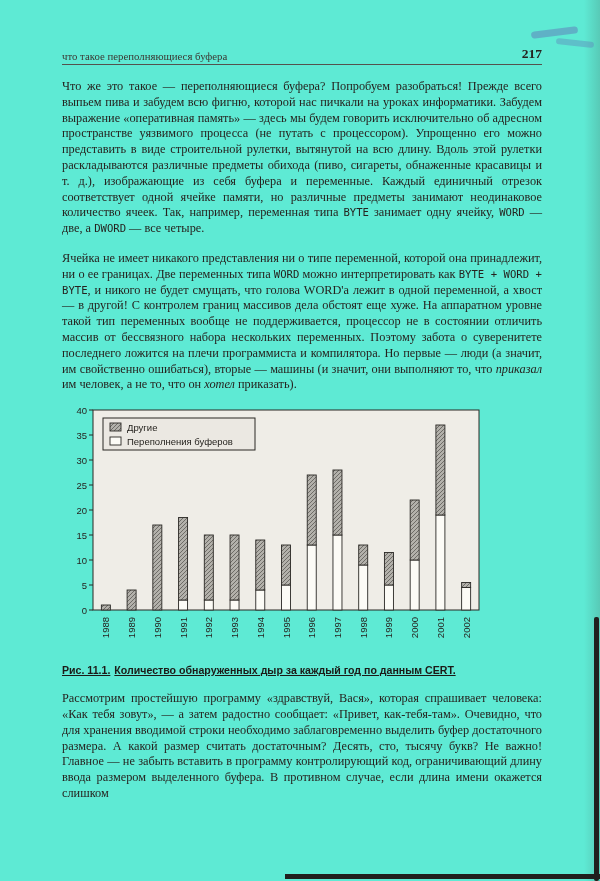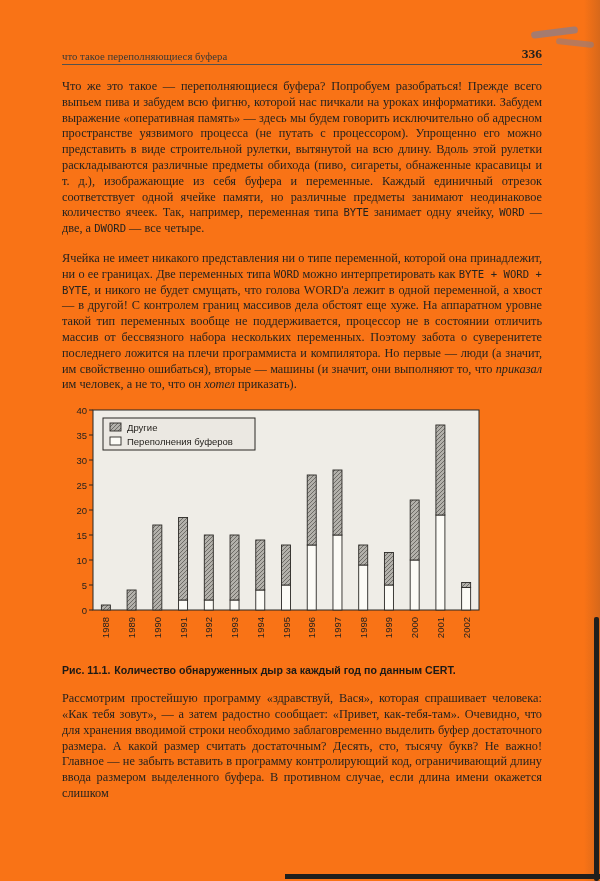--- a/index.html
+++ b/index.html
@@ -1,53 +1,53 @@
 <!DOCTYPE html>
 <html lang="ru"><head>
 <meta charset="utf-8">
 <style>
   * { box-sizing: border-box; }
   html, body { margin:0; padding:0; }
   body { width:600px; height:881px; background:#d8d5cf; }
-  .page { position:relative; width:600px; height:881px; background:#f97316; overflow:hidden;
+  .page { position:relative; width:600px; height:881px; background:#5eead4; overflow:hidden;
           font-family:"Liberation Serif", serif; color:#26231f; }
   .edge-shade { position:absolute; top:0; right:0; width:16px; height:100%;
           background:linear-gradient(to right, rgba(60,55,48,0), rgba(60,55,48,0.18)); }
   .content { position:absolute; left:62px; top:46px; width:480px; }
   .pg-header { display:flex; justify-content:space-between; align-items:flex-end;
           border-bottom:1.2px solid #55524d; padding-bottom:2px; margin-bottom:12px; }
   .running-title { font-size:10.8px; color:#3c3934; }
   .page-num { font-size:13.5px; font-weight:bold; }
   p.body-p { margin:14px 0 6px; font-size:12.3px; line-height:15.8px; text-align:justify; }
   .mono { font-family:"DejaVu Sans Mono", monospace; font-size:10.6px; }
   .it { font-style:italic; }
   .figure { margin:9px 0 10px; }
   .chart-holder { margin-left:5px; }
   .fig-caption { font-family:"Liberation Sans", sans-serif; font-weight:bold; font-size:10.6px;
-          line-height:14px; margin-top:5px; color:#1c1a17; }
+          line-height:14px; margin-top:5px; color:#1c1a17;text-decoration:underline; }
   .cap-label { margin-right:4px; }
   svg text.tick { font-family:"Liberation Sans", sans-serif; font-size:9.5px; fill:#26231f; }
   svg text.leg  { font-family:"Liberation Sans", sans-serif; font-size:9.5px; fill:#26231f; }
   .blue-mark1 { position:absolute; left:531px; top:29px; width:47px; height:7px;
           background:rgba(96,130,185,0.55); border-radius:4px; transform:rotate(-7deg); }
   .blue-mark2 { position:absolute; left:556px; top:40px; width:38px; height:6px;
           background:rgba(96,130,185,0.42); border-radius:3px; transform:rotate(6deg); }
   .right-dark  { position:absolute; right:1px; top:617px; width:5px; height:264px;
           background:#201f1d; border-radius:2px; }
   .bottom-dark { position:absolute; right:0; bottom:2px; width:315px; height:5px; background:#201f1d; }
 </style>
 </head>
 <body>
 
 <div class="page">
   <div class="content">
 
     <div class="pg-header">
       <span class="running-title">что такое переполняющиеся буфера</span>
-      <span class="page-num">336</span>
+      <span class="page-num">217</span>
     </div>
 
     <div id="paras-top">
         <p class="body-p"><span>Что же это такое — переполняющиеся буфера? Попробуем разобраться! Прежде всего выпьем пива и забудем всю фигню, которой нас пичкали на уроках информатики. Забудем выражение «оперативная память» — здесь мы будем говорить исключительно об адресном пространстве уязвимого процесса (не путать с процессором). Упрощенно его можно представить в виде строительной рулетки, вытянутой на всю длину. Вдоль этой рулетки раскладываются различные предметы обихода (пиво, сигареты, обнаженные красавицы и т. д.), изображающие из себя буфера и переменные. Каждый единичный отрезок соответствует одной ячейке памяти, но различные предметы занимают неодинаковое количество ячеек. Так, например, переменная типа </span><span class="mono">BYTE</span><span> занимает одну ячейку, </span><span class="mono">WORD</span><span> — две, а </span><span class="mono">DWORD</span><span> — все четыре.</span></p>
         <p class="body-p"><span>Ячейка не имеет никакого представления ни о типе переменной, которой она принадлежит, ни о ее границах. Две переменных типа </span><span class="mono">WORD</span><span> можно интерпретировать как </span><span class="mono">BYTE + WORD + BYTE</span><span>, и никого не будет смущать, что голова WORD'а лежит в одной переменной, а хвост — в другой! С контролем границ массивов дела обстоят еще хуже. На аппаратном уровне такой тип переменных вообще не поддерживается, процессор не в состоянии отличить массив от бессвязного набора нескольких переменных. Поэтому забота о суверенитете последнего ложится на плечи программиста и компилятора. Но первые — люди (а значит, им свойственно ошибаться), вторые — машины (и значит, они выполняют то, что </span><span class="it">приказал</span><span> им человек, а не то, что он </span><span class="it">хотел</span><span> приказать).</span></p>
       </div>
 
     <div class="figure">
       <div class="chart-holder" id="chart-holder"><svg width="420" height="252" viewBox="0 0 420 252">
             <defs>

